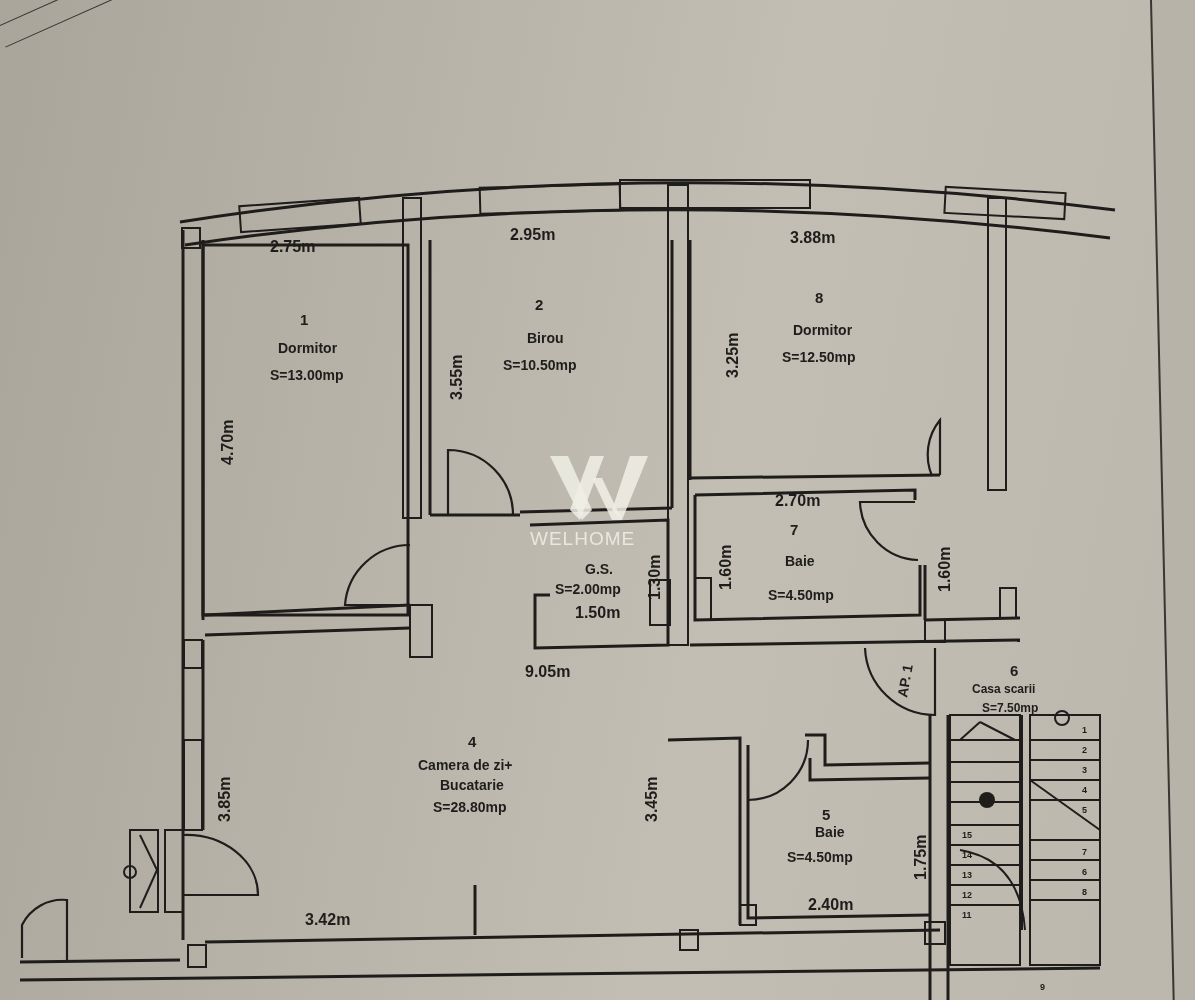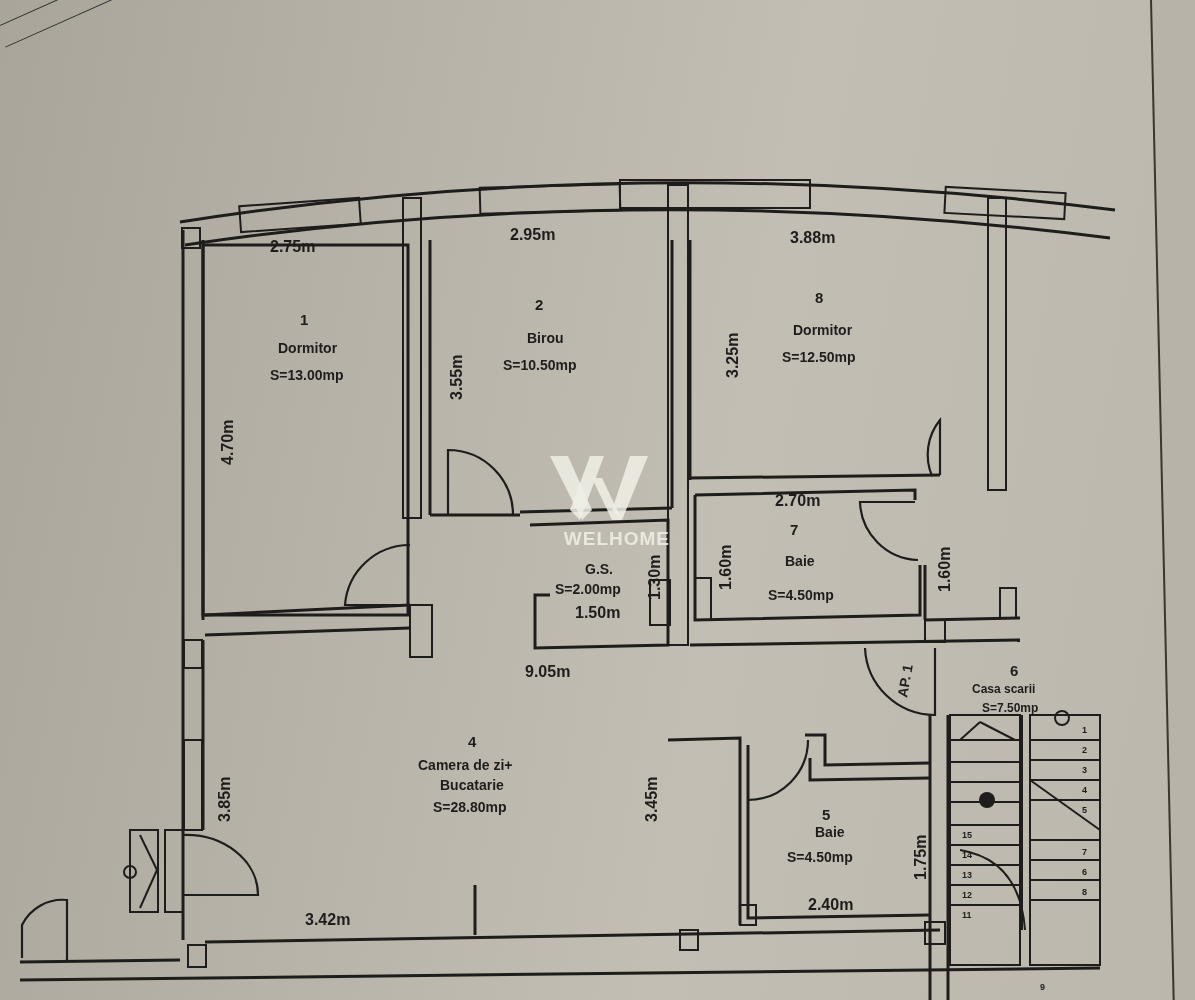--- a/index.html
+++ b/index.html
@@ -37,24 +37,23 @@
   .rname { font-size: 14px; }
   .rnum { font-size: 15px; }
   .wall { fill: none; stroke: #1e1d1b; stroke-width: 3; }
   .thin { fill: none; stroke: #1e1d1b; stroke-width: 2; }
   .door { fill: none; stroke: #1e1d1b; stroke-width: 2.2; }
   .watermark {
     position: absolute; left: 530px; top: 448px; width: 140px; height: 110px;
     text-align: center;
   }
   .watermark .wm-text {
-    position: absolute; left: 0; top: 80px; width: 140px; text-align: right;
+    position: absolute; left: 0; top: 80px; width: 140px; text-align: left;
     font-size: 19px; letter-spacing: 1px; color: rgba(240,238,230,0.85);
     font-family: "Liberation Sans", sans-serif;
-    font-weight: bold;
   }
 </style>
 </head>
 <body>
 
 <div class="paper"></div>
 <div class="page-edge"></div>
 
 <div class="corner-stamp">
   <div class="line" style="top:40px"></div>

